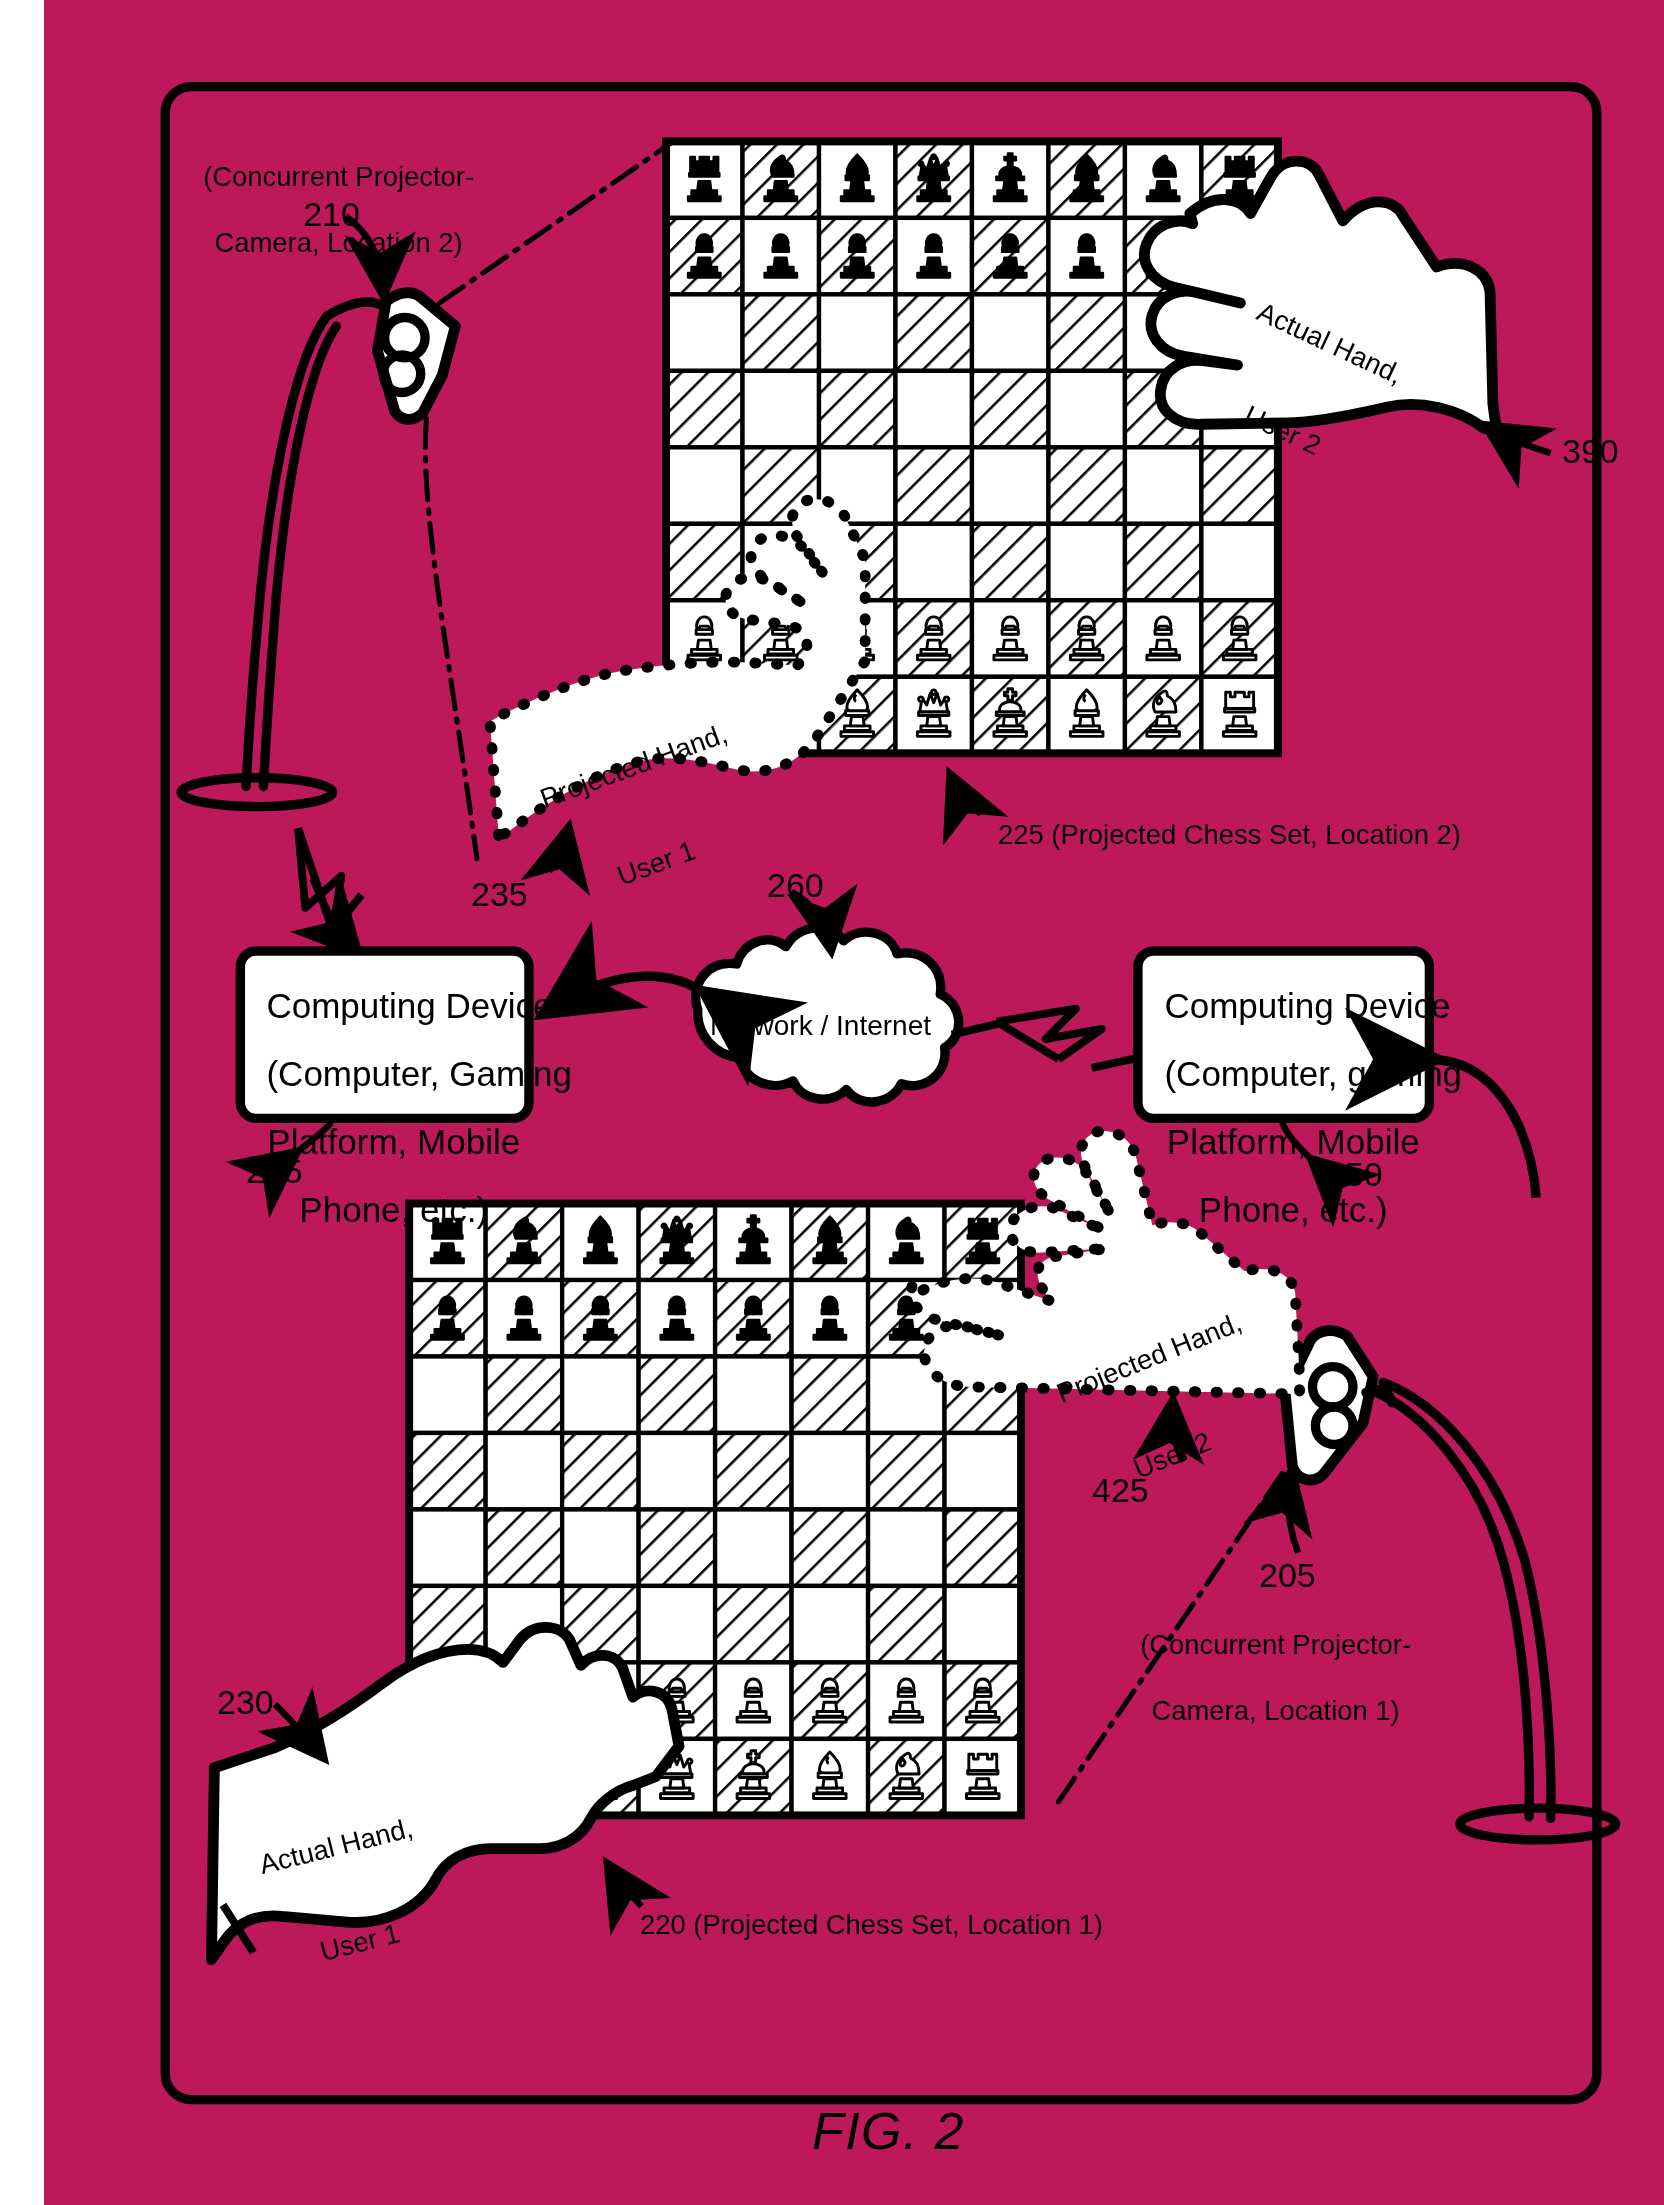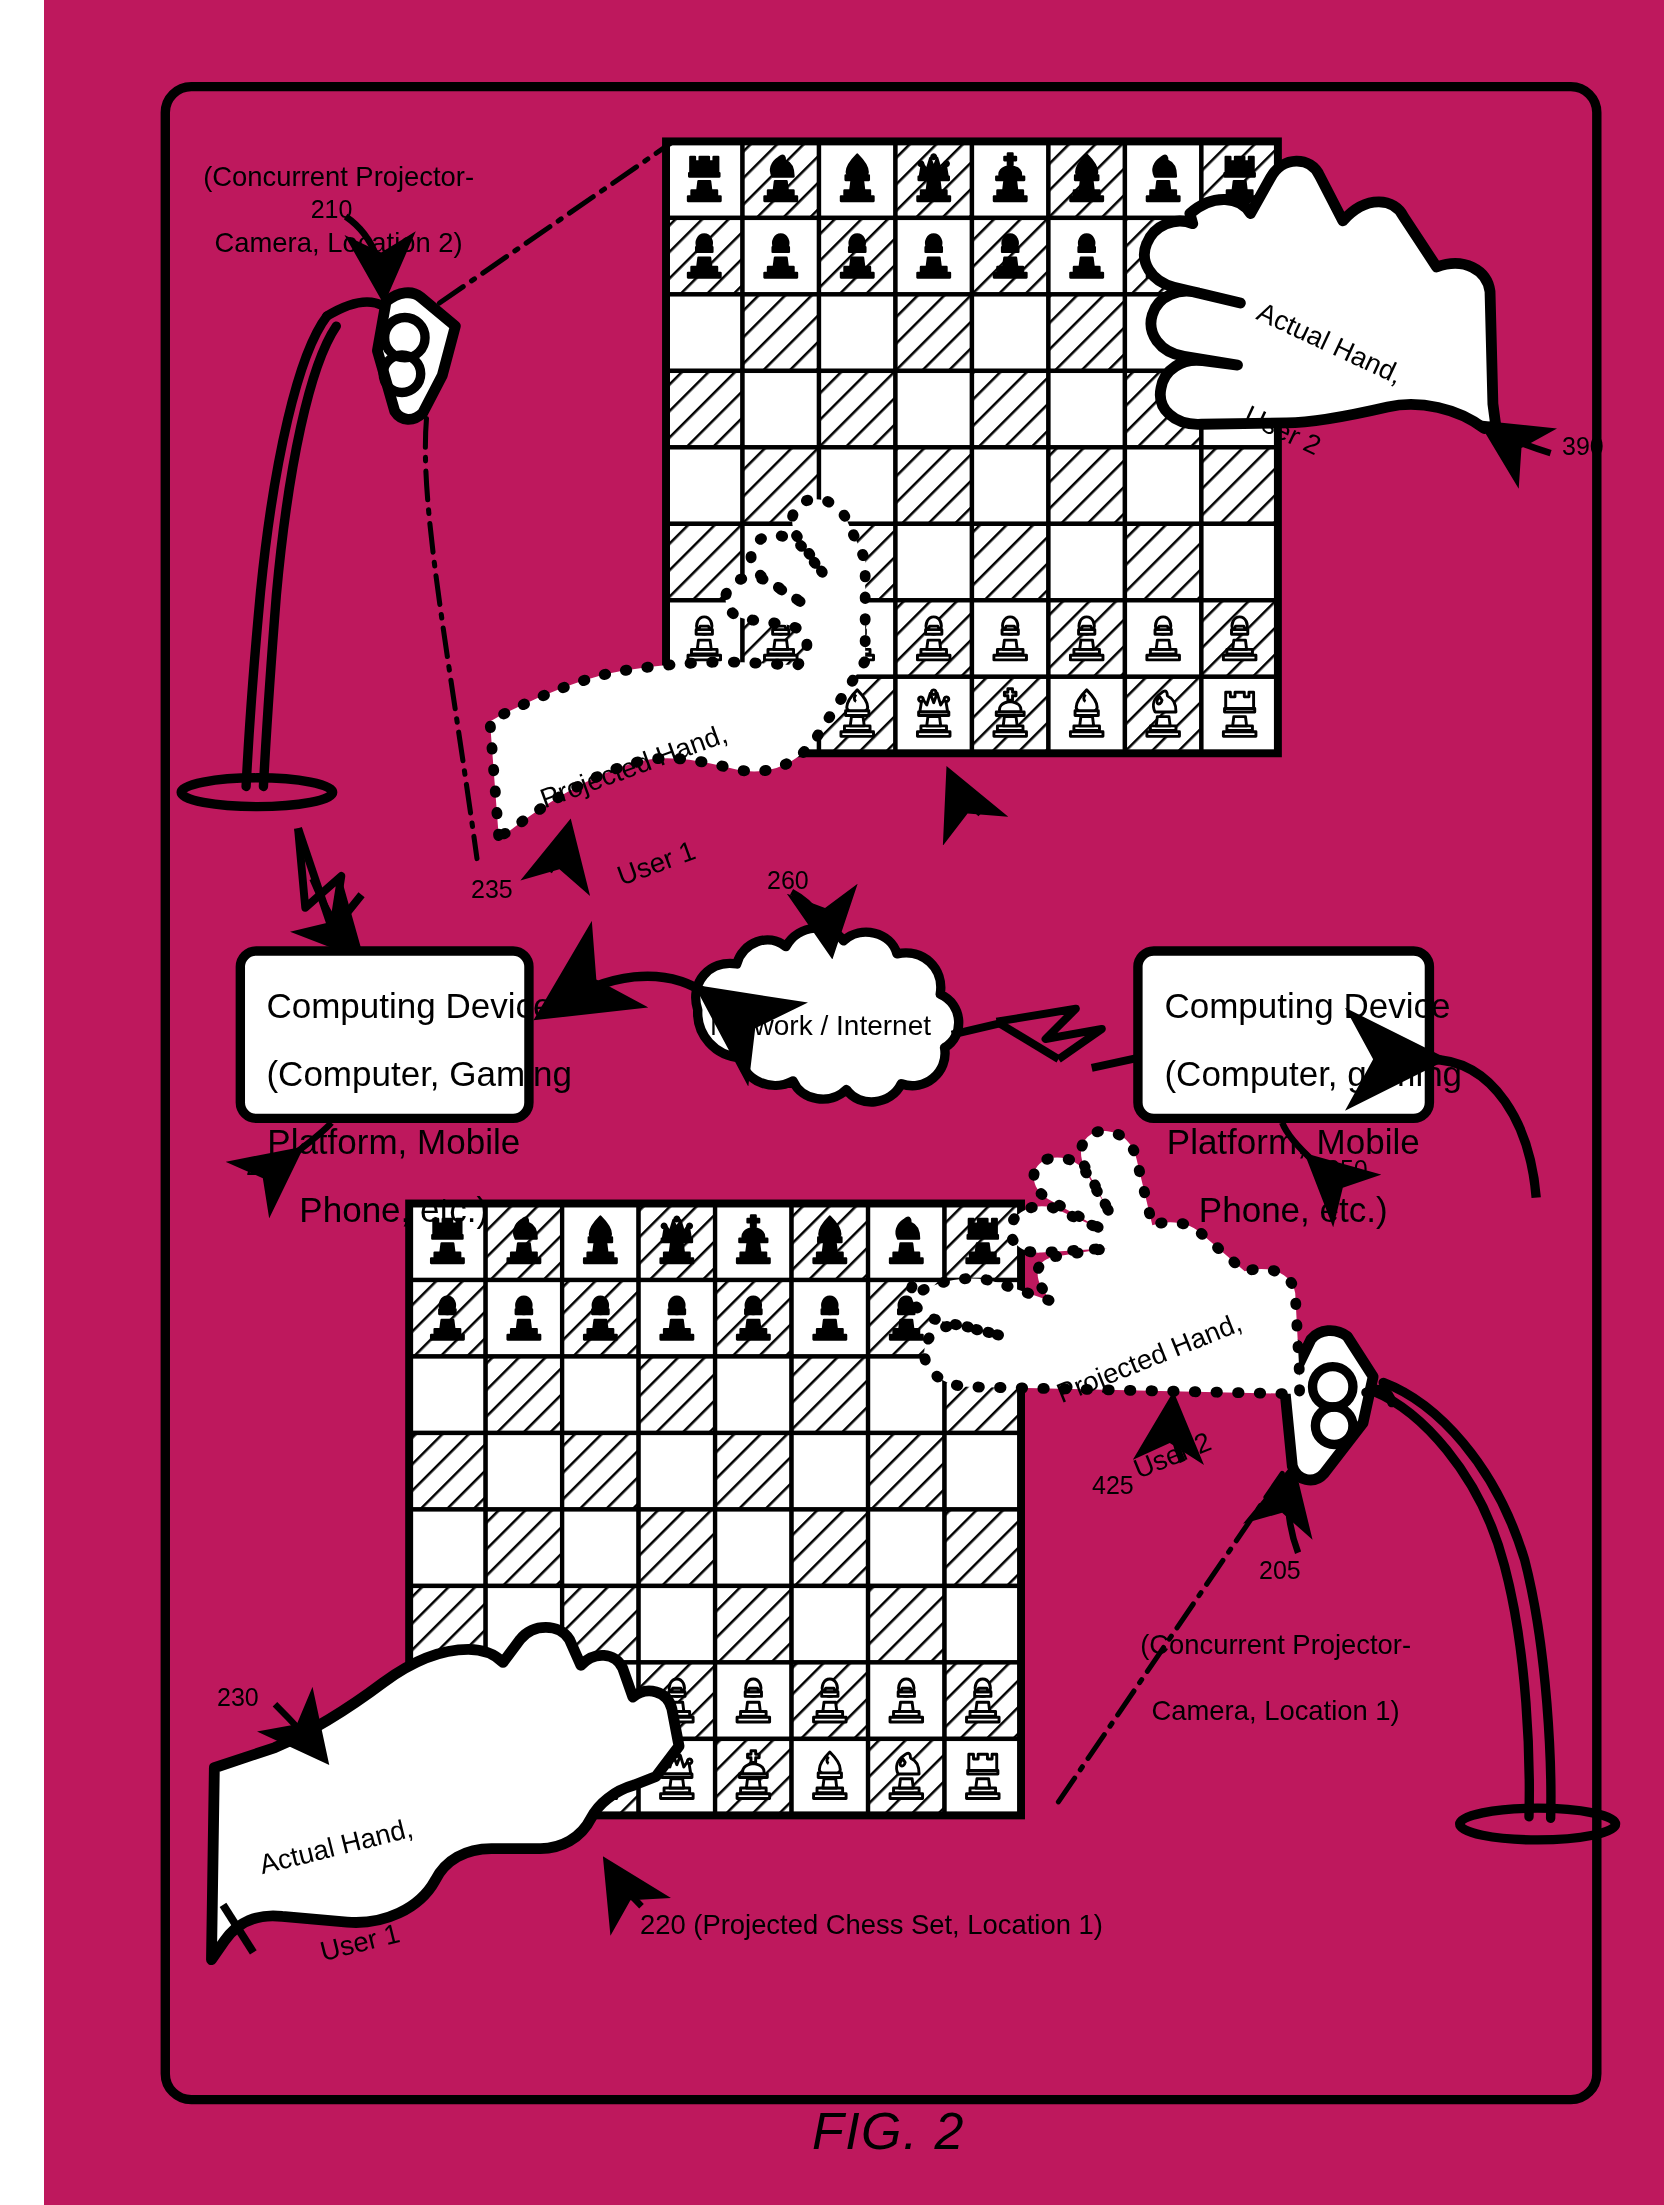--- a/index.html
+++ b/index.html
@@ -1,21 +1,21 @@
 <!DOCTYPE html>
 <html style="font-size:11.5px"><head>
 <meta charset="utf-8">
 <style>
   html,body{margin:0;padding:0;background:#ffffff;}
   body{width:1664px;height:2205px;position:relative;font-family:"Liberation Sans",sans-serif;color:#000;}
   #stage{position:absolute;left:0;top:0;width:1664px;height:2205px;overflow:hidden;background:#be185d;margin-left:44px;}
   svg#fig{position:absolute;left:0;top:0;width:1664px;height:2205px;}
   .txt{position:absolute;white-space:pre;color:#000;font-family:"Liberation Sans",sans-serif;}
   .ctr{text-align:center;}
-  .num{font-size:25px;}
+  .num{font-size:34px;}
   .lbl{font-size:27.4px;line-height:33px;}
   .boxtxt{font-size:35px;line-height:34px;text-align:center;}
   .cloudtxt{font-size:28px;}
   .cap{font-size:32px;font-weight:bold;font-style:italic;line-height:42px;text-align:center;letter-spacing:-0.2px;}
   .fig{font-size:52px;letter-spacing:1.4px;text-align:center;}
   .rot{transform-origin:0 0;}
 </style>
 </head>
 <body>
 
@@ -867,20 +867,21 @@
   <div style="margin-left:32px;">User 2</div>
 </div>
 <div class="txt num" style="left:1518px;top:432px;">390</div>
 
 <div class="txt lbl rot" style="left:469px;top:722px;transform:rotate(-20deg);">
   <div>Projected Hand,</div>
   <div style="margin-left:46px;">User 1</div>
 </div>
 <div class="txt num" style="left:427px;top:875px;">235</div>
 
+<div class="txt lbl" style="left:954px;top:818px;">225 (Projected Chess Set, Location 2)</div>
 
 <div class="txt num" style="left:723px;top:866px;">260</div>
 
 <div class="txt cloudtxt ctr" style="left:661px;top:1010px;width:231px;">Network / Internet</div>
 
 <div class="txt boxtxt" style="left:203px;top:955px;width:274px;">
   <span>Computing Device</span><br>
   <span>(Computer, Gaming</span><br>
   <span>Platform, Mobile</span><br>
   <span>Phone, etc.)</span>

